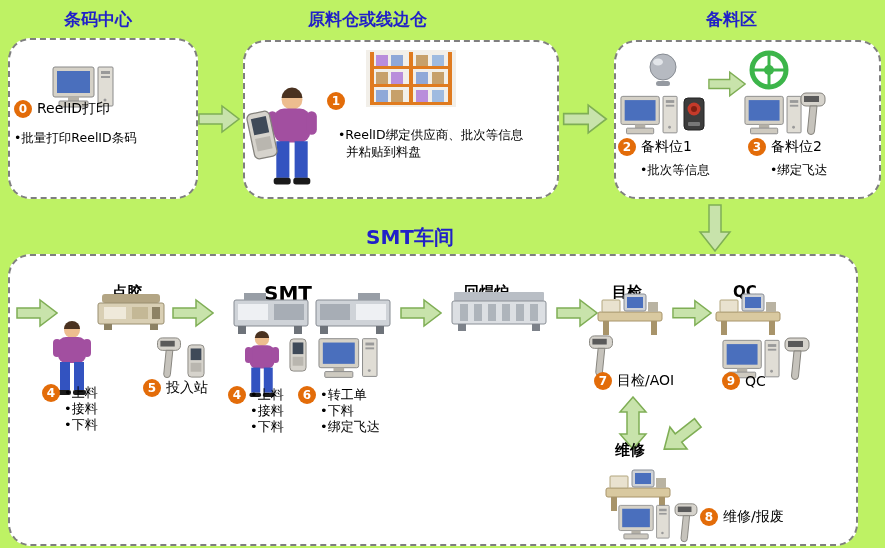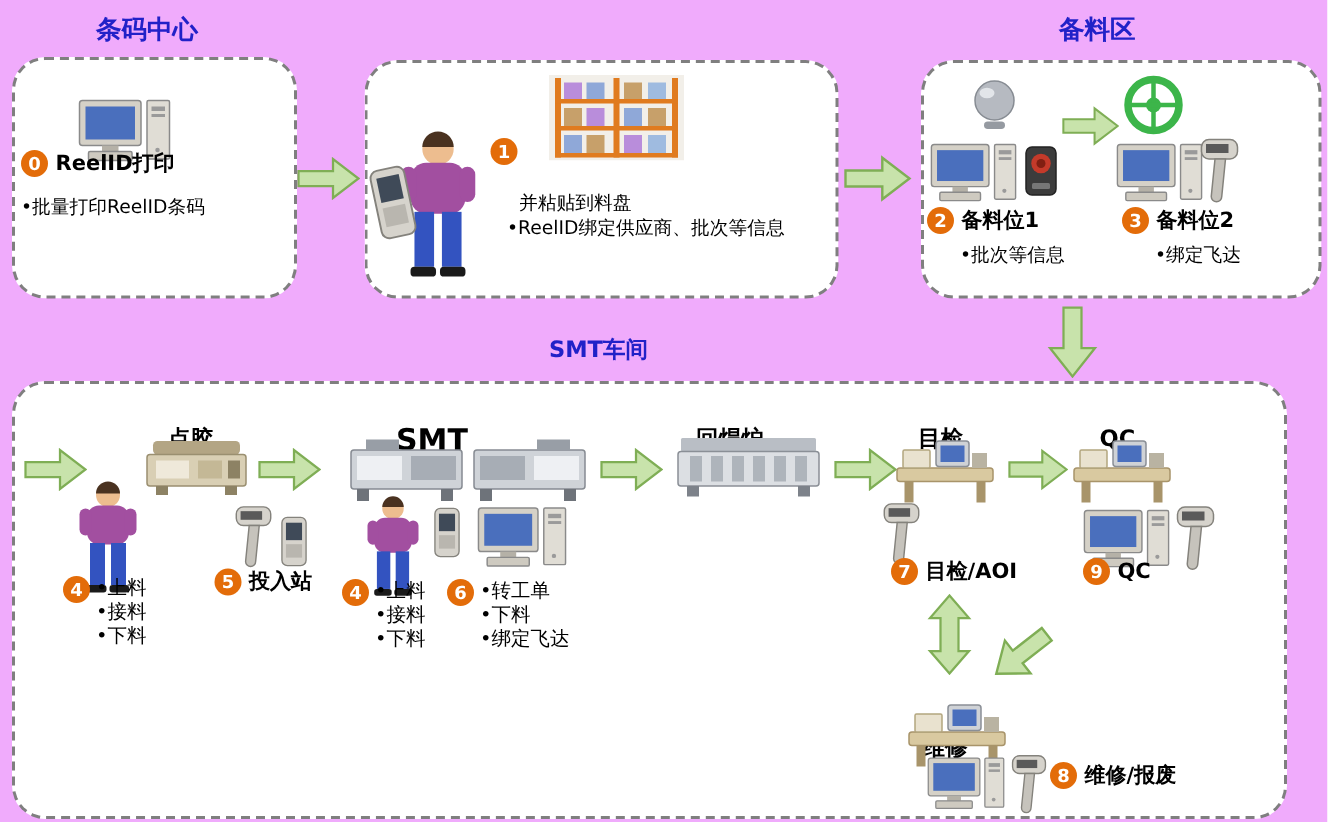--- a/index.html
+++ b/index.html
@@ -1,24 +1,24 @@
 <!DOCTYPE html>
 <html><head>
 <meta charset="utf-8">
 <style>
   html,body{margin:0;padding:0;background:#fff;}
-  .canvas{position:relative;width:885px;height:548px;background:#f0abfc;overflow:hidden;
+  .canvas{position:relative;width:885px;height:548px;background:#bef264;overflow:hidden;
           font-family:"DejaVu Sans","Liberation Sans",sans-serif;color:#000;}
   .dashed-box{position:absolute;border:2px dashed #7f7f7f;border-radius:22px;background:#fff;}
   .title{position:absolute;color:#2121c8;font-weight:bold;font-size:17px;white-space:nowrap;}
-  .title.big{font-size:15px;text-align:center;}
+  .title.big{font-size:20px;text-align:center;}
   .step{position:absolute;display:flex;align-items:center;gap:5px;white-space:nowrap;}
   .circ{display:inline-flex;align-items:center;justify-content:center;width:18px;height:18px;
         border-radius:50%;background:#e36c09;color:#fff;font-size:12px;font-weight:bold;flex:0 0 18px;}
-  .slbl{font-size:14px;font-weight:bold;}
+  .slbl{font-size:14px;font-weight:normal;}
   .mlbl{position:absolute;font-size:15px;font-weight:bold;white-space:nowrap;margin-top:17px;}
   .bul{position:absolute;font-size:12.5px;white-space:nowrap;}
   .bullets{position:absolute;font-size:13px;font-weight:normal;line-height:16px;white-space:nowrap;}
   .wraptext{position:absolute;font-size:12.5px;line-height:17px;}
   .ico{position:absolute;display:block;}
 </style>
 </head>
 <body>
 
 <svg style="position:absolute;width:0;height:0" aria-hidden="true">
@@ -150,20 +150,21 @@
     </symbol>
     <symbol id="arrow-dblv" viewBox="0 0 30 54">
       <polygon points="15,1 28,16 21,16 21,38 28,38 15,53 2,38 9,38 9,16 2,16" fill="#c8e3ab" stroke="#7fae55" stroke-width="1.5"></polygon>
     </symbol>
   </defs>
 </svg>
 
 <div class="canvas">
 
   <div class="title" style="left:64px;top:8px">条码中心</div>
+  <div class="title" style="left:308px;top:8px">原料仓或线边仓</div>
   <div class="title" style="left:706px;top:8px">备料区</div>
   <div class="title big" style="left:366px;top:224px">SMT车间</div>
 
   <div class="dashed-box" style="left:8px;top:38px;width:186px;height:157px"></div>
   <div class="dashed-box" style="left:243px;top:40px;width:312px;height:155px"></div>
   <div class="dashed-box" style="left:614px;top:40px;width:263px;height:155px"></div>
   <div class="dashed-box" style="left:8px;top:254px;width:846px;height:288px"></div>
 
   <svg class="ico" style="left:198px;top:103px;width:42px;height:32px">
       <use href="#arrow-right"></use>
@@ -190,22 +191,22 @@
   <svg class="ico" style="left:258px;top:80px;width:68px;height:112px">
       <use href="#icon-person"></use>
     </svg>
   <svg class="ico" style="left:248px;top:110px;width:28px;height:50px;transform:rotate(-12deg)">
       <use href="#icon-pda"></use>
     </svg>
   <div class="step" style="left:327px;top:92px">
     <span class="circ">1</span>
   </div>
   <div class="wraptext" style="left:338px;top:126px;width:206px">
+    <div style="white-space:normal">•ReelID绑定供应商、批次等信息</div>
     <div style="margin-left:8px">并粘贴到料盘</div>
-    <div style="white-space:normal">•ReelID绑定供应商、批次等信息</div>
   </div>
 
   <svg class="ico" style="left:646px;top:52px;width:34px;height:36px">
       <use href="#icon-globe"></use>
     </svg>
   <svg class="ico" style="left:620px;top:94px;width:58px;height:44px">
       <use href="#icon-computer"></use>
     </svg>
   <svg class="ico" style="left:682px;top:96px;width:24px;height:38px">
       <use href="#icon-redscanner"></use>
@@ -339,21 +340,21 @@
     <span class="slbl">QC</span>
   </div>
 
   <svg class="ico" style="left:618px;top:396px;width:30px;height:54px">
       <use href="#arrow-dblv"></use>
     </svg>
   <svg class="ico" style="left:652px;top:420px;width:58px;height:32px;transform:rotate(142deg)">
       <use href="#arrow-right"></use>
     </svg>
 
-  <div class="mlbl" style="left:615px;top:472px">维修</div>
+  <div class="mlbl" style="left:615px;top:424px">维修</div>
   <svg class="ico" style="left:604px;top:464px;width:68px;height:48px">
       <use href="#icon-station"></use>
     </svg>
   <svg class="ico" style="left:618px;top:502px;width:52px;height:42px">
       <use href="#icon-computer"></use>
     </svg>
   <svg class="ico" style="left:674px;top:502px;width:24px;height:42px">
       <use href="#icon-gun"></use>
     </svg>
   <div class="step" style="left:700px;top:508px">

